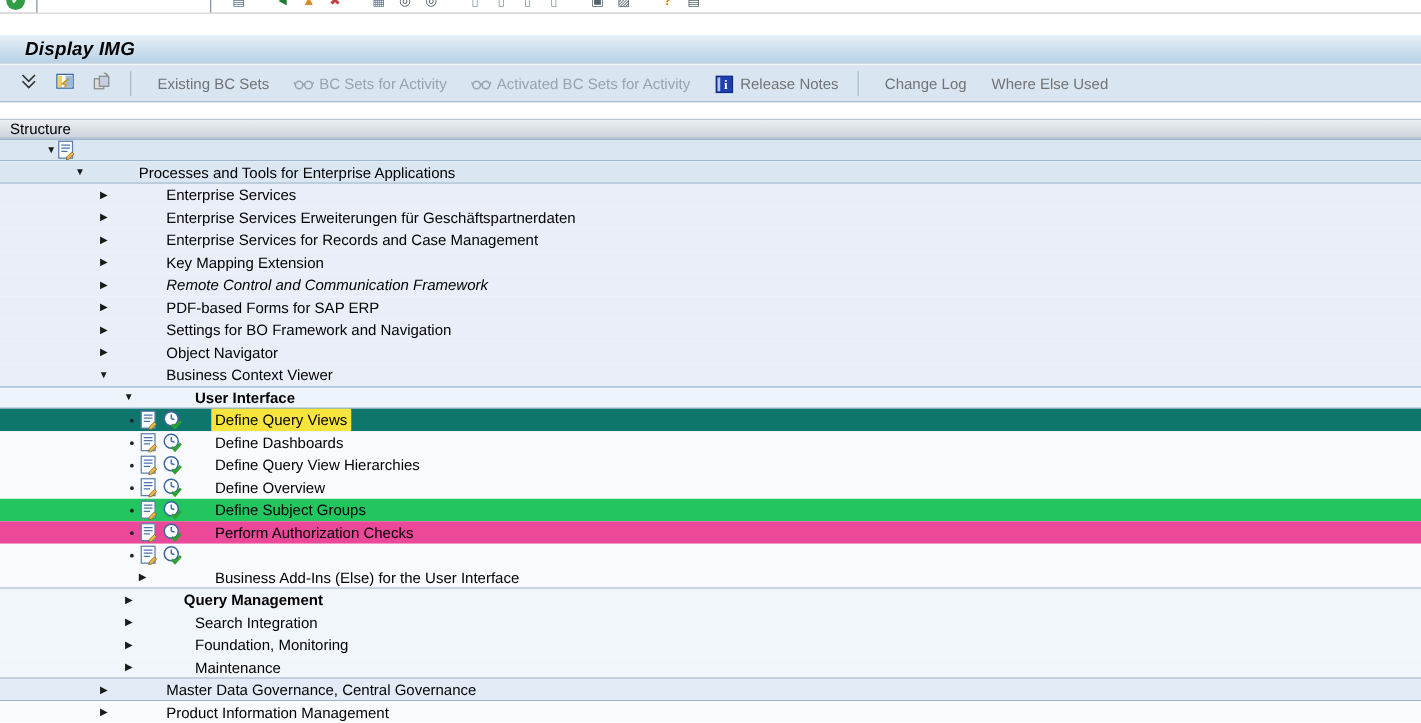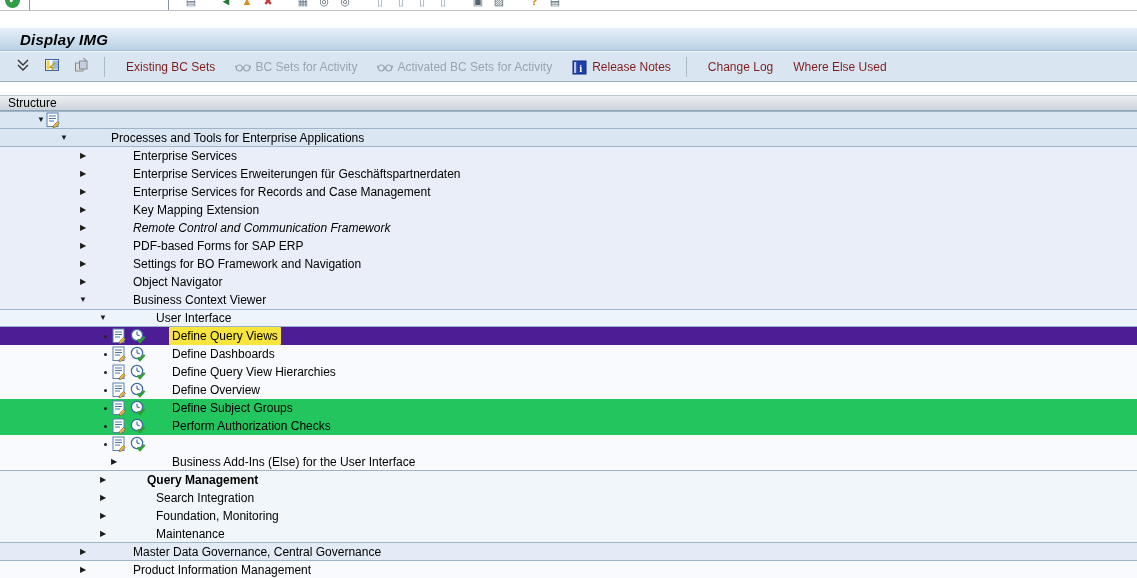--- a/index.html
+++ b/index.html
@@ -32,21 +32,21 @@
                border-bottom: 1px solid #a3bed4; }
   .title-text { font-size: 15px; font-weight: bold; font-style: italic; letter-spacing: .2px; }
   
   .app-toolbar { height: 31px; background: #d9e6f2; border-top: 1px solid #f2f7fb;
                  border-bottom: 1px solid #9fb2c4; display: flex; align-items: center;
                  padding-left: 12px; }
   .tb-iconbtn { width: 22px; height: 22px; display: flex; align-items: center; justify-content: center;
                 margin-right: 7px; }
   .tb-sep { width: 1px; height: 20px; background: #a9bac9; margin: 0 11px 0 5px; flex: 0 0 auto; }
   .tb-btn { display: flex; align-items: center; padding: 0 10px; height: 22px; white-space: nowrap;
-            color: #7f1d1d; }
+            color: #737373; }
   .tb-btn.disabled { color: #98a4ae; }
   .tb-btn .btn-ic { margin-right: 4px; display: inline-flex; align-items: center; }
   .post-toolbar-gap { height: 13px; background: #fff; }
   
   .structure-header { height: 16px; line-height: 15px; padding-left: 8px;
                       background: linear-gradient(#eceff3, #ccd3da);
                       border-top: 1px solid #bac6d2; border-bottom: 1px solid #8fa3b6; }
   .tree { position: relative; }
   .tree-row { position: relative; height: 18px; line-height: 18px; white-space: nowrap; }
   .tr-arrow { position: absolute; top: 0; width: 14px; text-align: center;
@@ -209,23 +209,23 @@
       <div class="tree-row" style="background: rgb(233, 238, 248);">
         <span class="tr-arrow" style="left: 76px;">▶</span>
         <span class="tr-label" style="left: 130px;">Object Navigator</span>
       </div>
       <div class="tree-row" style="background: rgb(233, 238, 248);">
         <span class="tr-arrow" style="left: 76px;">▼</span>
         <span class="tr-label" style="left: 130px;">Business Context Viewer</span>
       </div>
       <div class="tree-row" style="background: rgb(237, 244, 251); box-shadow: rgb(157, 180, 202) 0px 1px 0px inset, rgb(157, 180, 202) 0px -1px 0px inset;">
         <span class="tr-arrow" style="left: 96px;">▼</span>
-        <span class="tr-label" style="left: 153px;">User Interface</span>
-      </div>
-      <div class="tree-row" style="background: #4c1d95;">
+        <span class="tr-label" style="left: 153px; font-weight: bold;">User Interface</span>
+      </div>
+      <div class="tree-row" style="background: #0f766e;">
         <span class="tr-bullet" style="left: 104px;"></span>
         <span class="tr-ic" style="left: 111px;"><svg width="16" height="16" viewBox="0 0 16 16" xmlns="http://www.w3.org/2000/svg">
             <rect x="2" y="1" width="11" height="13.5" fill="#fff" stroke="#5b7fae"></rect>
             <line x1="4" y1="4" x2="11" y2="4" stroke="#4a74a8"></line>
             <line x1="4" y1="6.5" x2="11" y2="6.5" stroke="#4a74a8"></line>
             <line x1="4" y1="9" x2="9" y2="9" stroke="#4a74a8"></line>
             <path d="M8.5 13.5 L12.5 9.5 L14.3 11.3 L10.3 15.3 L8 15.8 Z" fill="#e8b64c" stroke="#7a5c18" stroke-width="0.6"></path>
           </svg></span>
         <span class="tr-ic" style="left: 130px;"><svg width="16" height="16" viewBox="0 0 16 16" xmlns="http://www.w3.org/2000/svg">
             <circle cx="7" cy="7" r="5.6" fill="#fff" stroke="#3a66a0" stroke-width="1.2"></circle>
@@ -296,21 +296,21 @@
             <path d="M8.5 13.5 L12.5 9.5 L14.3 11.3 L10.3 15.3 L8 15.8 Z" fill="#e8b64c" stroke="#7a5c18" stroke-width="0.6"></path>
           </svg></span>
         <span class="tr-ic" style="left: 130px;"><svg width="16" height="16" viewBox="0 0 16 16" xmlns="http://www.w3.org/2000/svg">
             <circle cx="7" cy="7" r="5.6" fill="#fff" stroke="#3a66a0" stroke-width="1.2"></circle>
             <line x1="7" y1="7" x2="7" y2="3.6" stroke="#3a66a0" stroke-width="1.1"></line>
             <line x1="7" y1="7" x2="9.6" y2="7.6" stroke="#3a66a0" stroke-width="1.1"></line>
             <path d="M7.5 11.5 L10 14.2 L14.6 8.8" fill="none" stroke="#2da02d" stroke-width="2.2"></path>
           </svg></span>
         <span class="tr-label" style="left: 169px;">Define Subject Groups</span>
       </div>
-      <div class="tree-row" style="background: #22c55e;">
+      <div class="tree-row" style="background: #ec4899;">
         <span class="tr-bullet" style="left: 104px;"></span>
         <span class="tr-ic" style="left: 111px;"><svg width="16" height="16" viewBox="0 0 16 16" xmlns="http://www.w3.org/2000/svg">
             <rect x="2" y="1" width="11" height="13.5" fill="#fff" stroke="#5b7fae"></rect>
             <line x1="4" y1="4" x2="11" y2="4" stroke="#4a74a8"></line>
             <line x1="4" y1="6.5" x2="11" y2="6.5" stroke="#4a74a8"></line>
             <line x1="4" y1="9" x2="9" y2="9" stroke="#4a74a8"></line>
             <path d="M8.5 13.5 L12.5 9.5 L14.3 11.3 L10.3 15.3 L8 15.8 Z" fill="#e8b64c" stroke="#7a5c18" stroke-width="0.6"></path>
           </svg></span>
         <span class="tr-ic" style="left: 130px;"><svg width="16" height="16" viewBox="0 0 16 16" xmlns="http://www.w3.org/2000/svg">
             <circle cx="7" cy="7" r="5.6" fill="#fff" stroke="#3a66a0" stroke-width="1.2"></circle>

